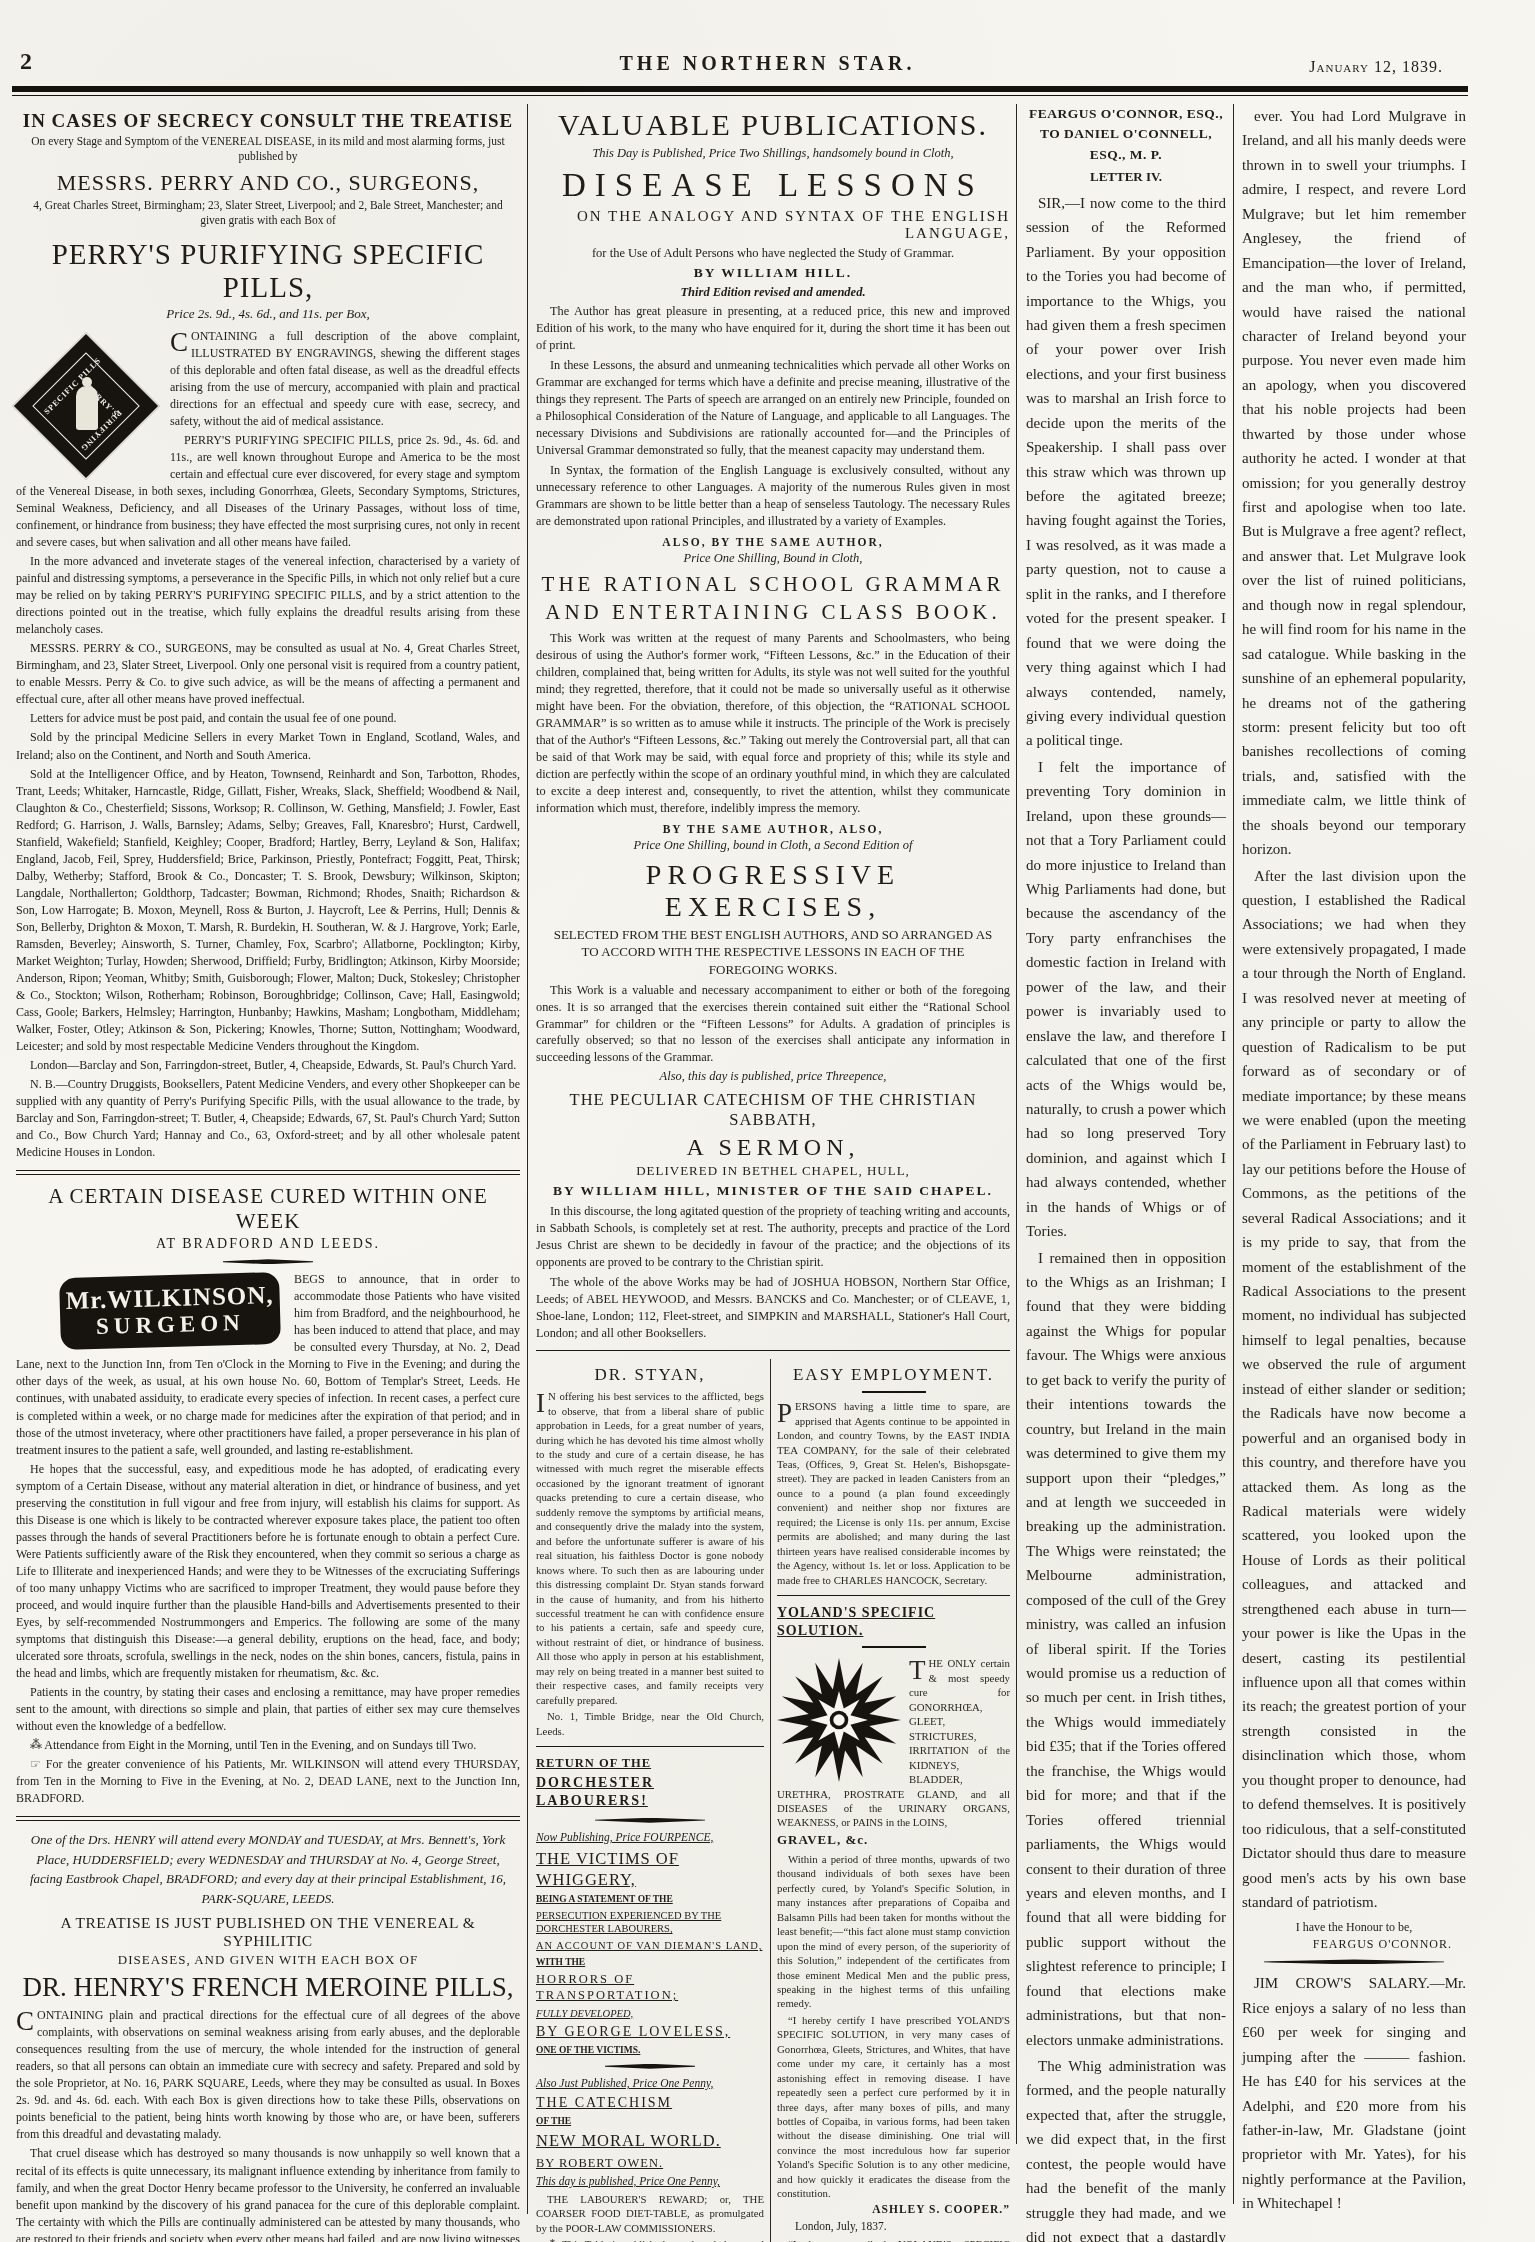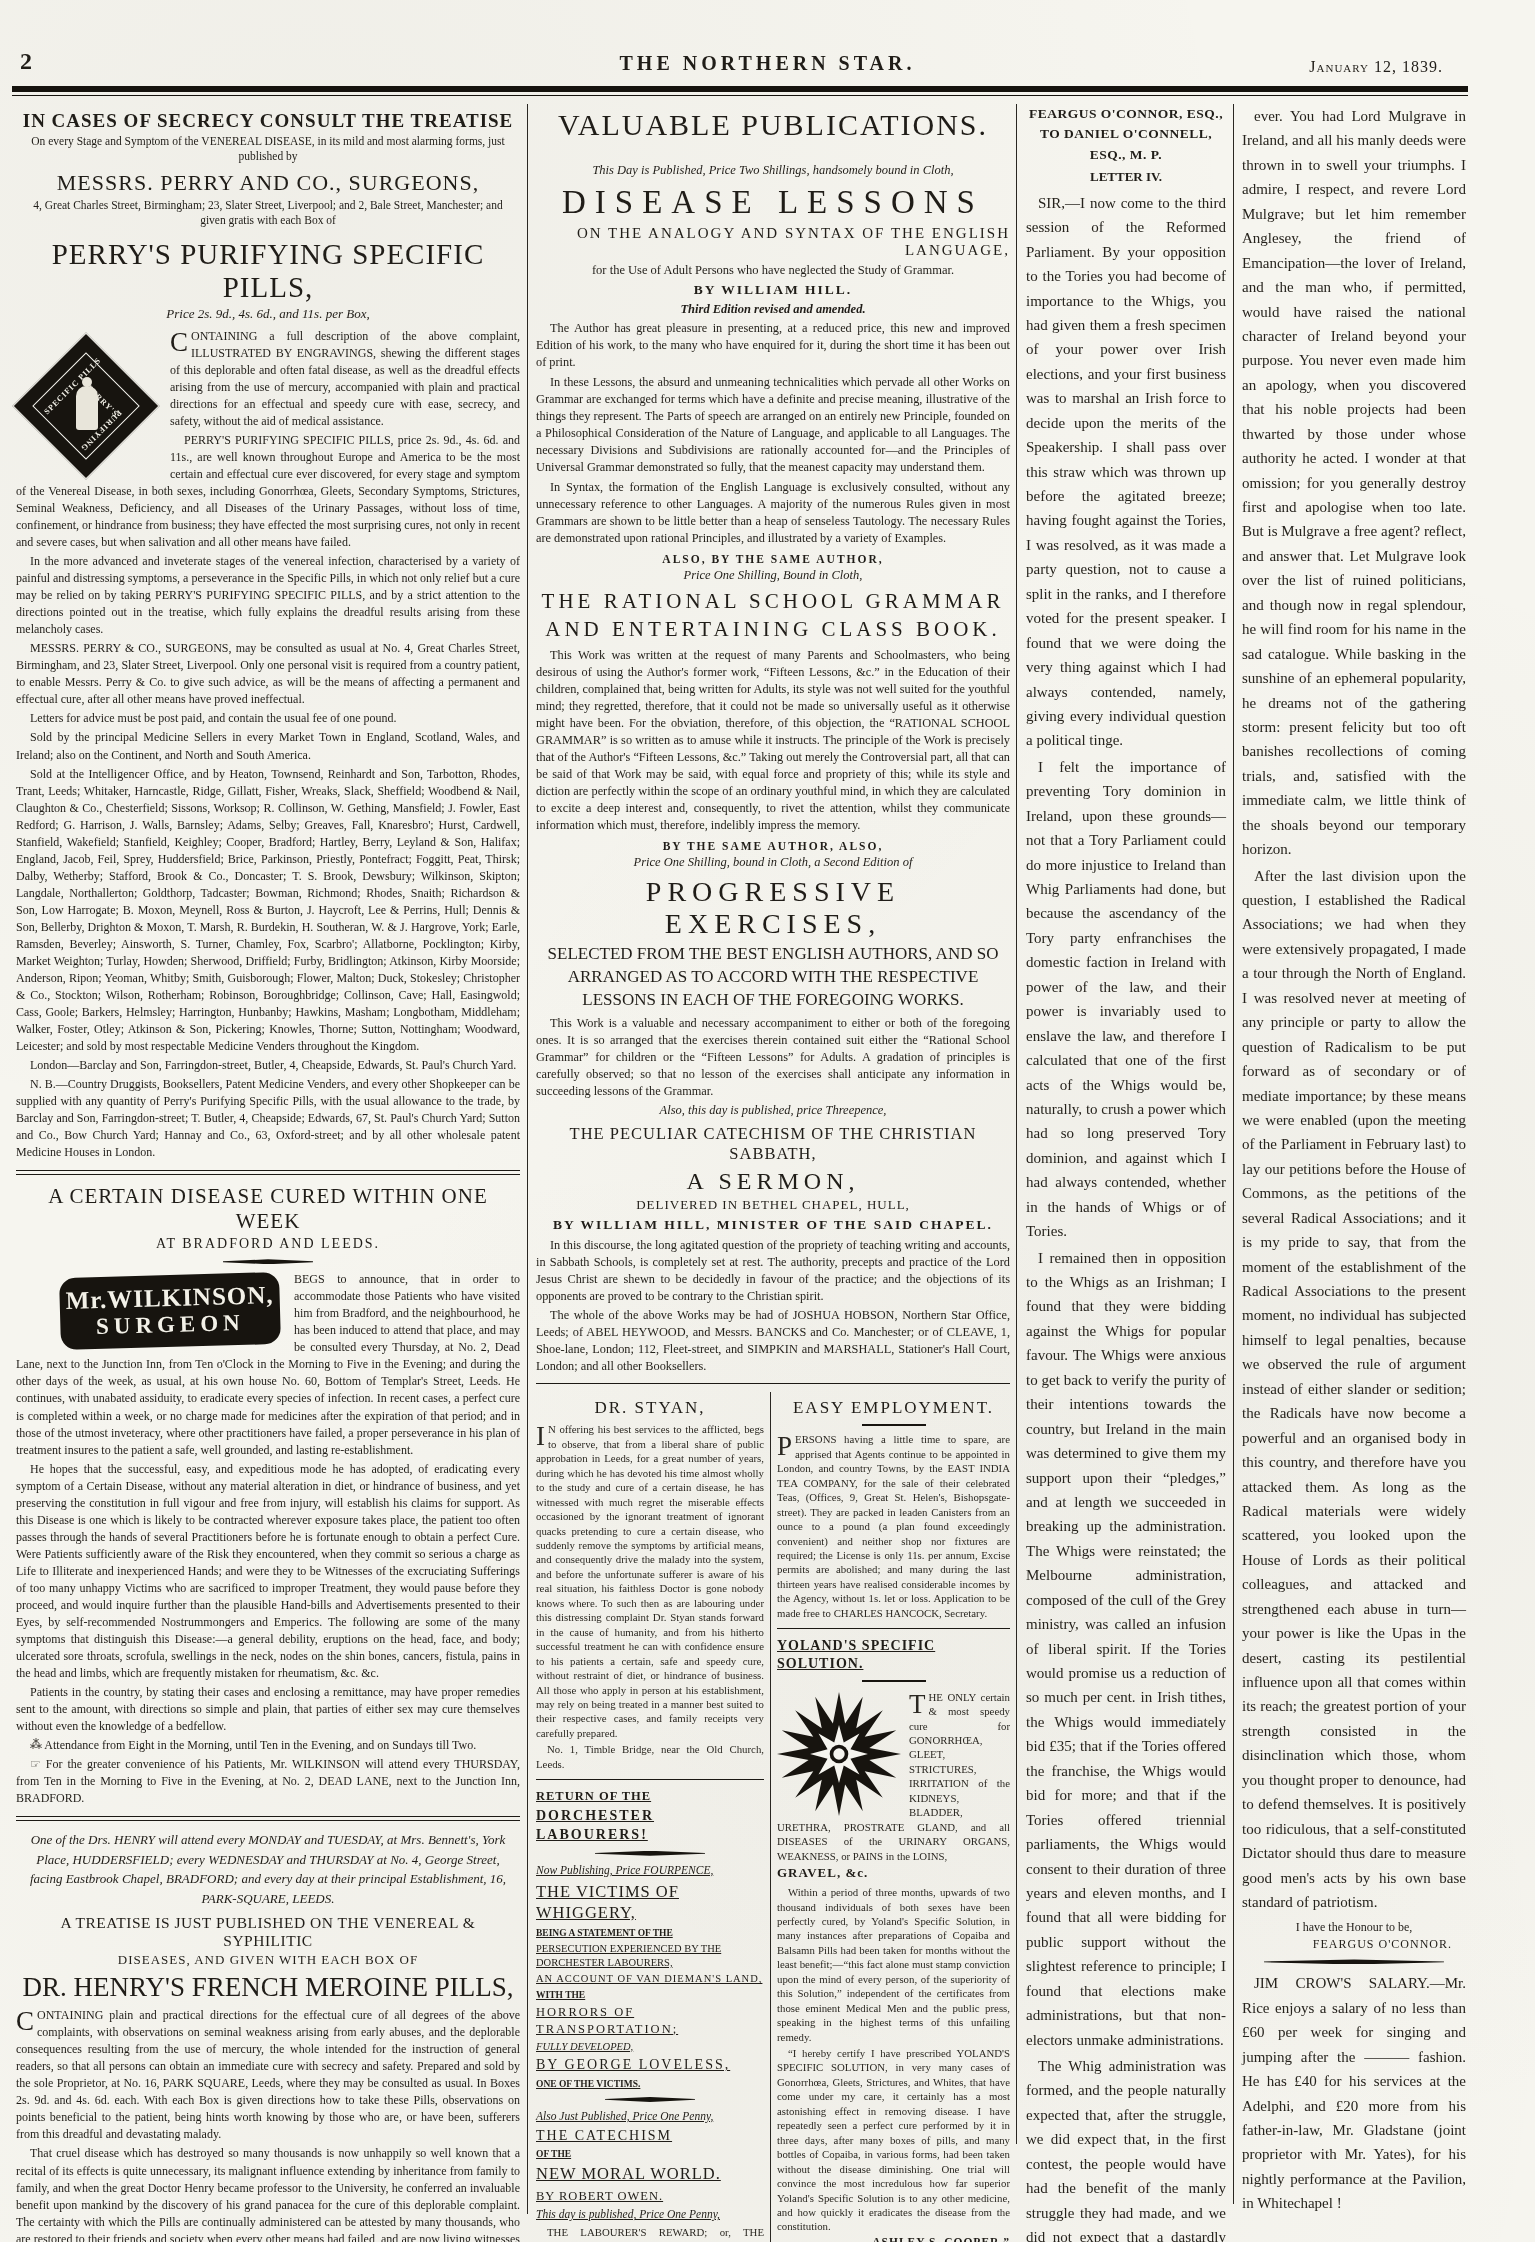--- a/index.html
+++ b/index.html
@@ -50,30 +50,30 @@
   .wilk-logo{float:left;width:208px;padding:9px 6px;margin:4px 14px 4px 44px;background:#17140f;border-radius:16px;transform:rotate(-1.6deg);text-align:center;}
   .wilk-line1{display:block;color:#f3f1e8;font-size:25px;font-weight:bold;letter-spacing:1px;}
   .wilk-line2{display:block;color:#f3f1e8;font-size:23px;font-weight:bold;letter-spacing:5px;}
   .certhead{font-size:21px;text-align:center;letter-spacing:1px;margin:8px 0 2px;}
   .certsub{font-size:14px;text-align:center;letter-spacing:2px;margin:2px 0;}
   .henrynote{font-size:13px;font-style:italic;text-align:center;line-height:1.5;margin:4px 10px;}
   .treat1{font-size:15.5px;text-align:center;letter-spacing:.5px;margin:6px 0 2px;}
   .treat2{font-size:13px;text-align:center;letter-spacing:1px;margin:2px 0;}
   .henrytitle{font-size:27px;text-align:center;margin:4px 0 4px;}
   
-  .vp{font-size:30px;text-align:center;letter-spacing:2px;margin:4px 0 21px;}
+  .vp{font-size:30px;text-align:center;letter-spacing:2px;margin:4px 0 4px;}
   .pline{font-size:12.5px;text-align:center;margin:3px 0;}
   .fifteen{font-size:33px;text-align:center;letter-spacing:9px;margin:6px 0 2px;}
   .analogy{font-size:15px;font-weight:normal;text-align:right;letter-spacing:2px;margin:4px 0;}
   .byline{font-size:13.5px;font-weight:bold;text-align:center;letter-spacing:2px;margin:4px 0;}
   .pbody{font-size:12.3px;line-height:1.38;text-align:justify;text-indent:14px;margin:3px 0;color:#26231d;}
   .also{font-size:11.5px;font-weight:bold;text-align:center;letter-spacing:2px;margin:6px 0 2px;}
   .rational{font-size:21px;text-align:center;letter-spacing:4px;line-height:1.35;margin:4px 0;}
   .progressive{font-size:28px;text-align:center;letter-spacing:6px;margin:6px 0 2px;}
-  .selected{font-size:17px;text-align:center;line-height:1.35;margin:3px 8px;}
+  .selected{font-size:13px;text-align:center;line-height:1.35;margin:3px 8px;}
   .sanctity{font-size:16.5px;text-align:center;letter-spacing:1px;margin:6px 0 2px;}
   .sermon{font-size:24px;text-align:center;letter-spacing:5px;margin:4px 0 2px;}
   .delivered{font-size:13px;text-align:center;letter-spacing:1px;margin:2px 0;}
   
   .split{display:flex;align-items:stretch;}
   .s2{width:228px;}
   .sdiv{width:1px;background:#2a2722;margin:0 6px;}
   .s3{flex:1;}
   .subhead{font-size:17px;text-align:center;letter-spacing:2px;margin:6px 0 4px;}
   .cl{text-align:left;margin:3px 0;line-height:1.3;text-decoration:underline;}

